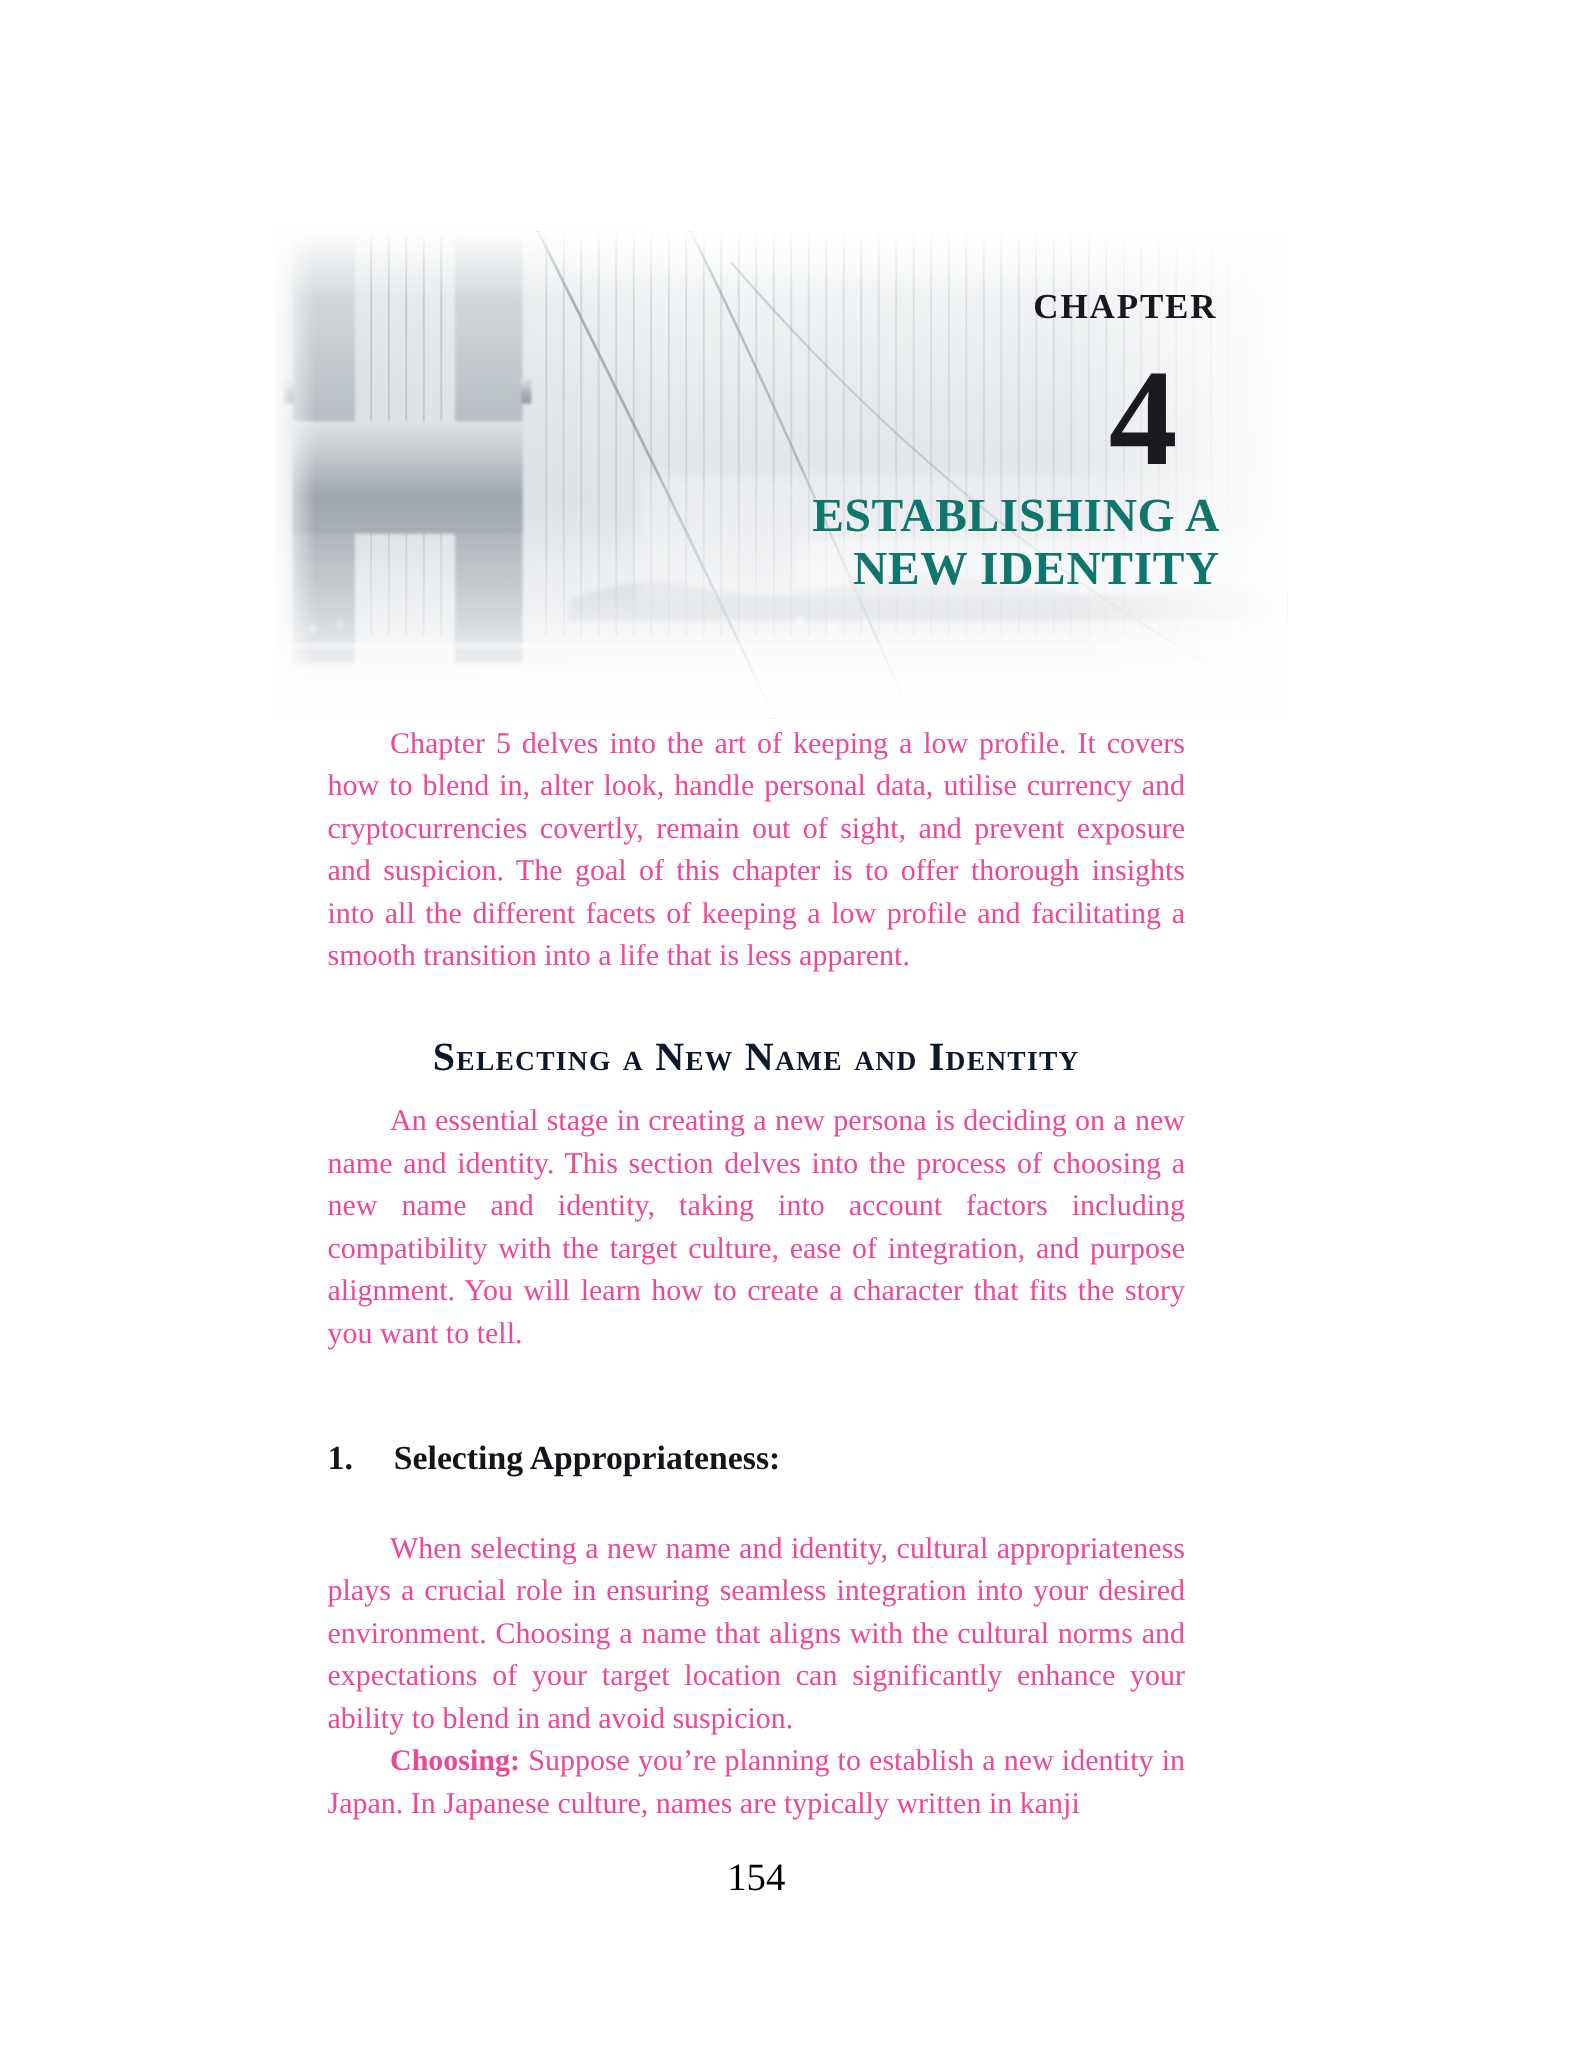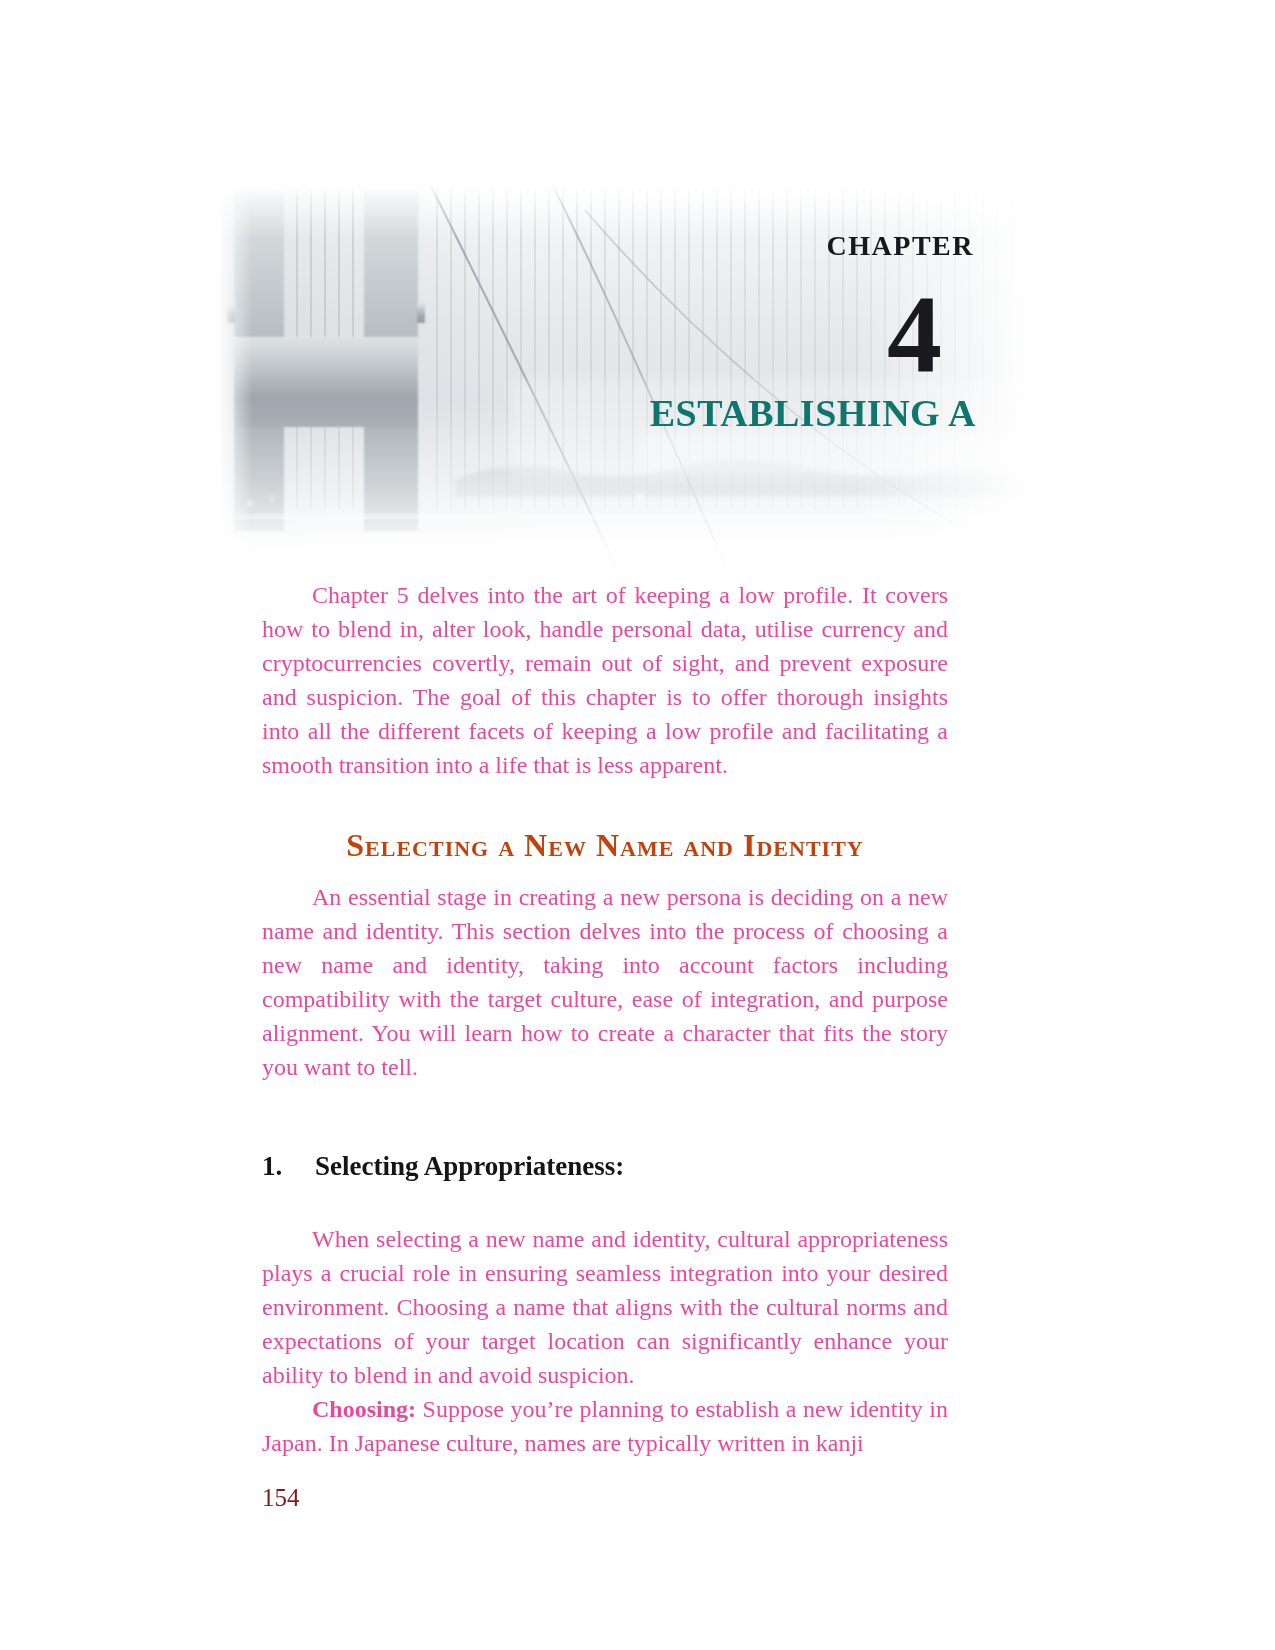--- a/index.html
+++ b/index.html
@@ -81,21 +81,21 @@
     text-indent: 50px;
     color: #ec4899;
   }
   .section-heading {
     margin: 42px 0 14px 0;
     font-size: 32px;
     font-weight: 700;
     font-variant: small-caps;
     letter-spacing: 1px;
     text-align: center;
-    color: #c2410c;
+    color: #0f172a;
     line-height: 42px;
   }
   .numbered-heading {
     margin: 64px 0 38px 0;
     font-size: 27px;
     font-weight: 700;
     line-height: 36px;
     color: #141419;
     display: flex;
   }
@@ -103,22 +103,23 @@
     width: 53px;
     flex: 0 0 53px;
   }
   .example-paragraph b { font-weight: 700; }
 
   .page-number {
     position: absolute;
     left: 262px;
     width: 686px;
     top: 1484px;
-    font-size: 25px;
-    color: #7f1d1d;
+    text-align: center;
+    font-size: 31px;
+    color: #000000;
   }
 </style>
 </head>
 <body>
 
 <div class="page">
 
   <div class="chapter-header">
     <svg viewBox="0 0 810 390" aria-hidden="true">
       <defs>
@@ -221,20 +222,21 @@
       <rect x="0" y="0" width="810" height="390" fill="url(#fogBottom)"></rect>
       <rect x="0" y="0" width="810" height="390" fill="url(#fogTop)"></rect>
       <rect x="0" y="0" width="810" height="390" fill="url(#fogLeft)"></rect>
       <rect x="0" y="0" width="810" height="390" fill="url(#fogRight)"></rect>
     </svg>
 
     <div class="chapter-label">CHAPTER</div>
     <div class="chapter-number">4</div>
     <div class="chapter-title">
       <span>ESTABLISHING A</span><br>
+      <span>NEW IDENTITY</span>
     </div>
   </div>
 
   <div class="content">
     <p>Chapter 5 delves into the art of keeping a low profile. It covers how to blend in, alter look, handle personal data, utilise currency and cryptocurrencies covertly, remain out of sight, and prevent exposure and suspicion. The goal of this chapter is to offer thorough insights into all the different facets of keeping a low profile and facilitating a smooth transition into a life that is less apparent.</p>
 
     <div class="section-heading">Selecting a New Name and Identity</div>
 
     <p>An essential stage in creating a new persona is deciding on a new name and identity. This section delves into the process of choosing a new name and identity, taking into account factors including compatibility with the target culture, ease of integration, and purpose alignment. You will learn how to create a character that fits the story you want to tell.</p>
 

